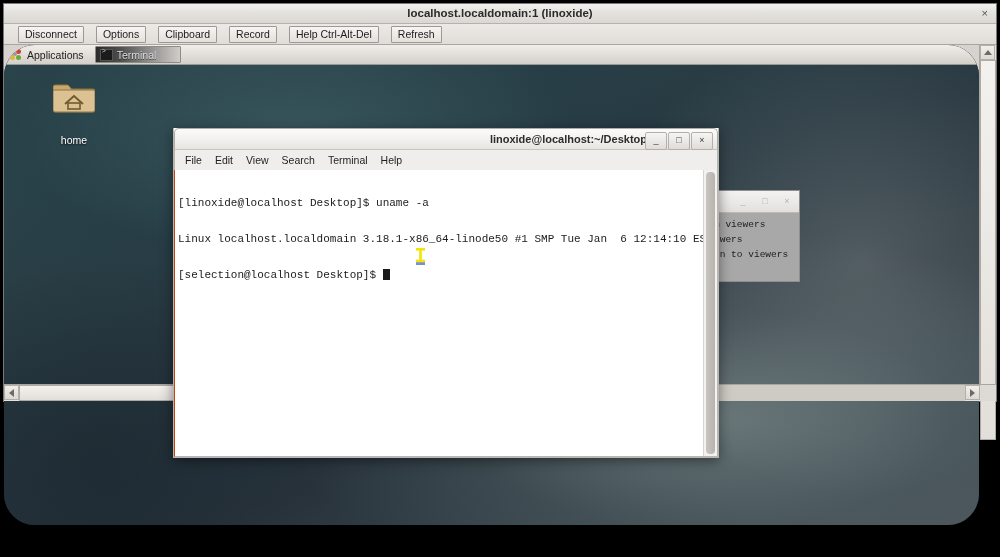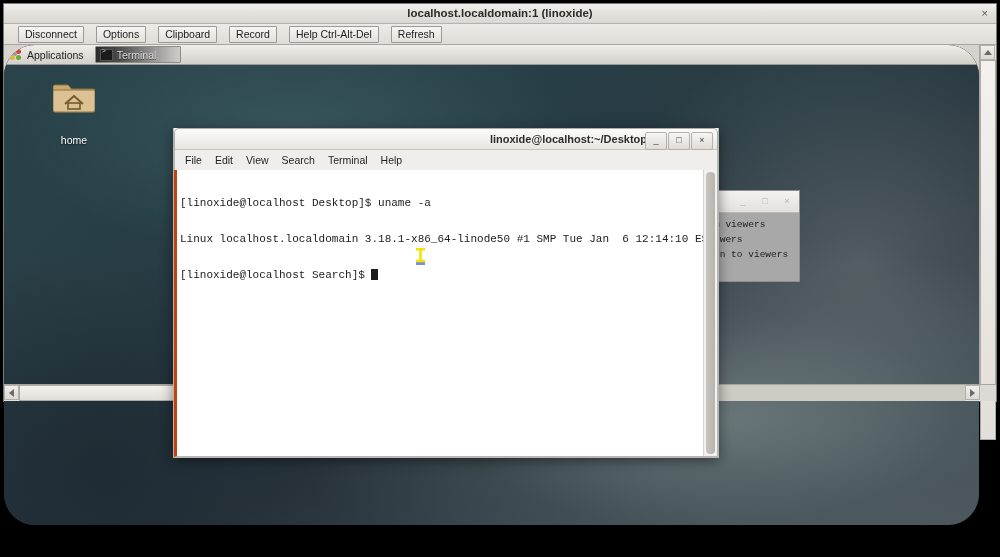--- a/index.html
+++ b/index.html
@@ -281,21 +281,21 @@
   .menu-item {
     font-size: 10.5px;
     color: #1f1f1f;
     cursor: pointer;
   }
   #terminal-body {
     flex: 1 1 auto;
     background: #ffffff;
     display: flex;
     min-height: 0;
-    border-left: 3px solid #c2410c;
+    border-left: 1px solid #c2410c;
     border-right: 1px solid #b9b6b1;
     border-bottom: 1px solid #b9b6b1;
   }
   #terminal-text {
     flex: 1 1 auto;
     padding: 3px 0 0 3px;
     font-family: "Liberation Mono", monospace;
     font-size: 11px;
     line-height: 12px;
     color: #1b1b1b;
@@ -571,21 +571,21 @@
           <div class="menu-item">View</div>
           <div class="menu-item">Search</div>
           <div class="menu-item">Terminal</div>
           <div class="menu-item">Help</div>
         </div>
 
         <div id="terminal-body">
           <div id="terminal-text">
             <span class="ln">[linoxide@localhost Desktop]$ uname -a</span>
             <span class="ln">Linux localhost.localdomain 3.18.1-x86_64-linode50 #1 SMP Tue Jan  6 12:14:10 EST</span>
-            <span class="ln"><span>[linoxide@localhost Search]$ </span><span class="cursor-block"></span></span>
+            <span class="ln"><span>[selection@localhost Desktop]$ </span><span class="cursor-block"></span></span>
           </div>
           <div id="terminal-scrollbar">
             <div class="thumb"></div>
           </div>
         </div>
       </div>
 
       <svg id="mouse-cursor" viewBox="0 0 9 17">
         <rect x="0" y="0" width="9" height="2.6" fill="#f2e40a"></rect>
         <rect x="3.2" y="0" width="2.6" height="14" fill="#f2e40a"></rect>

